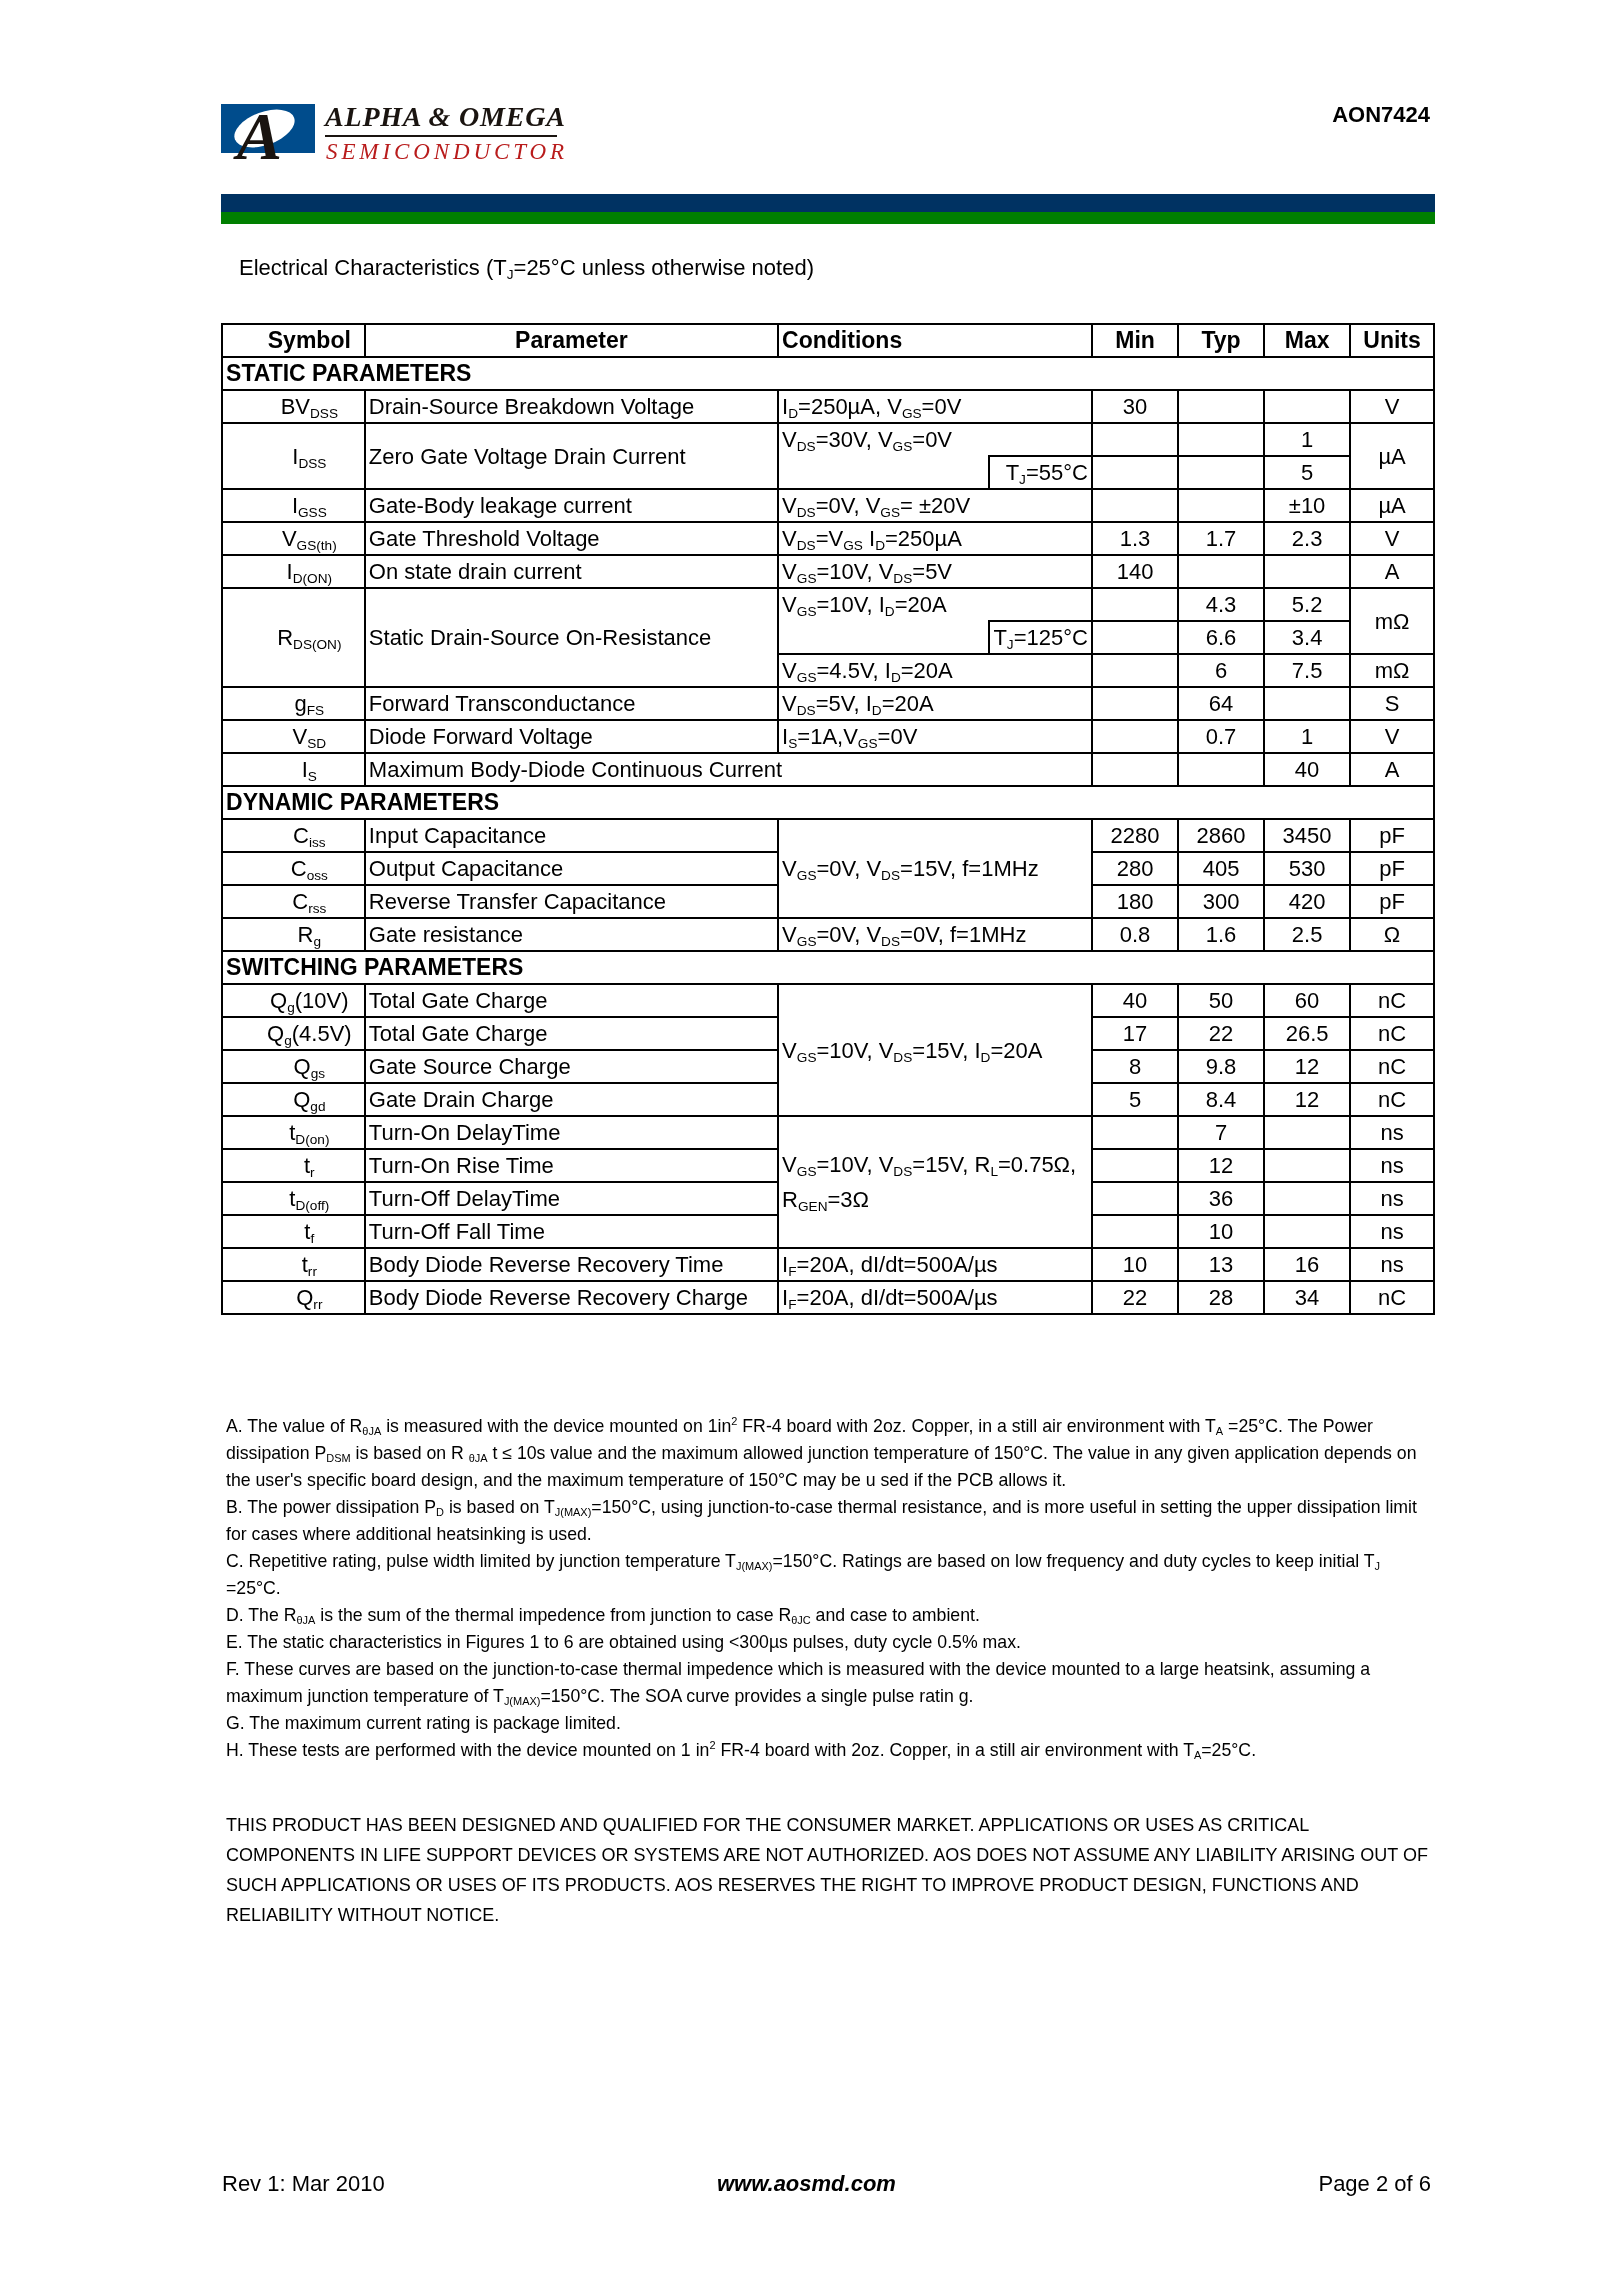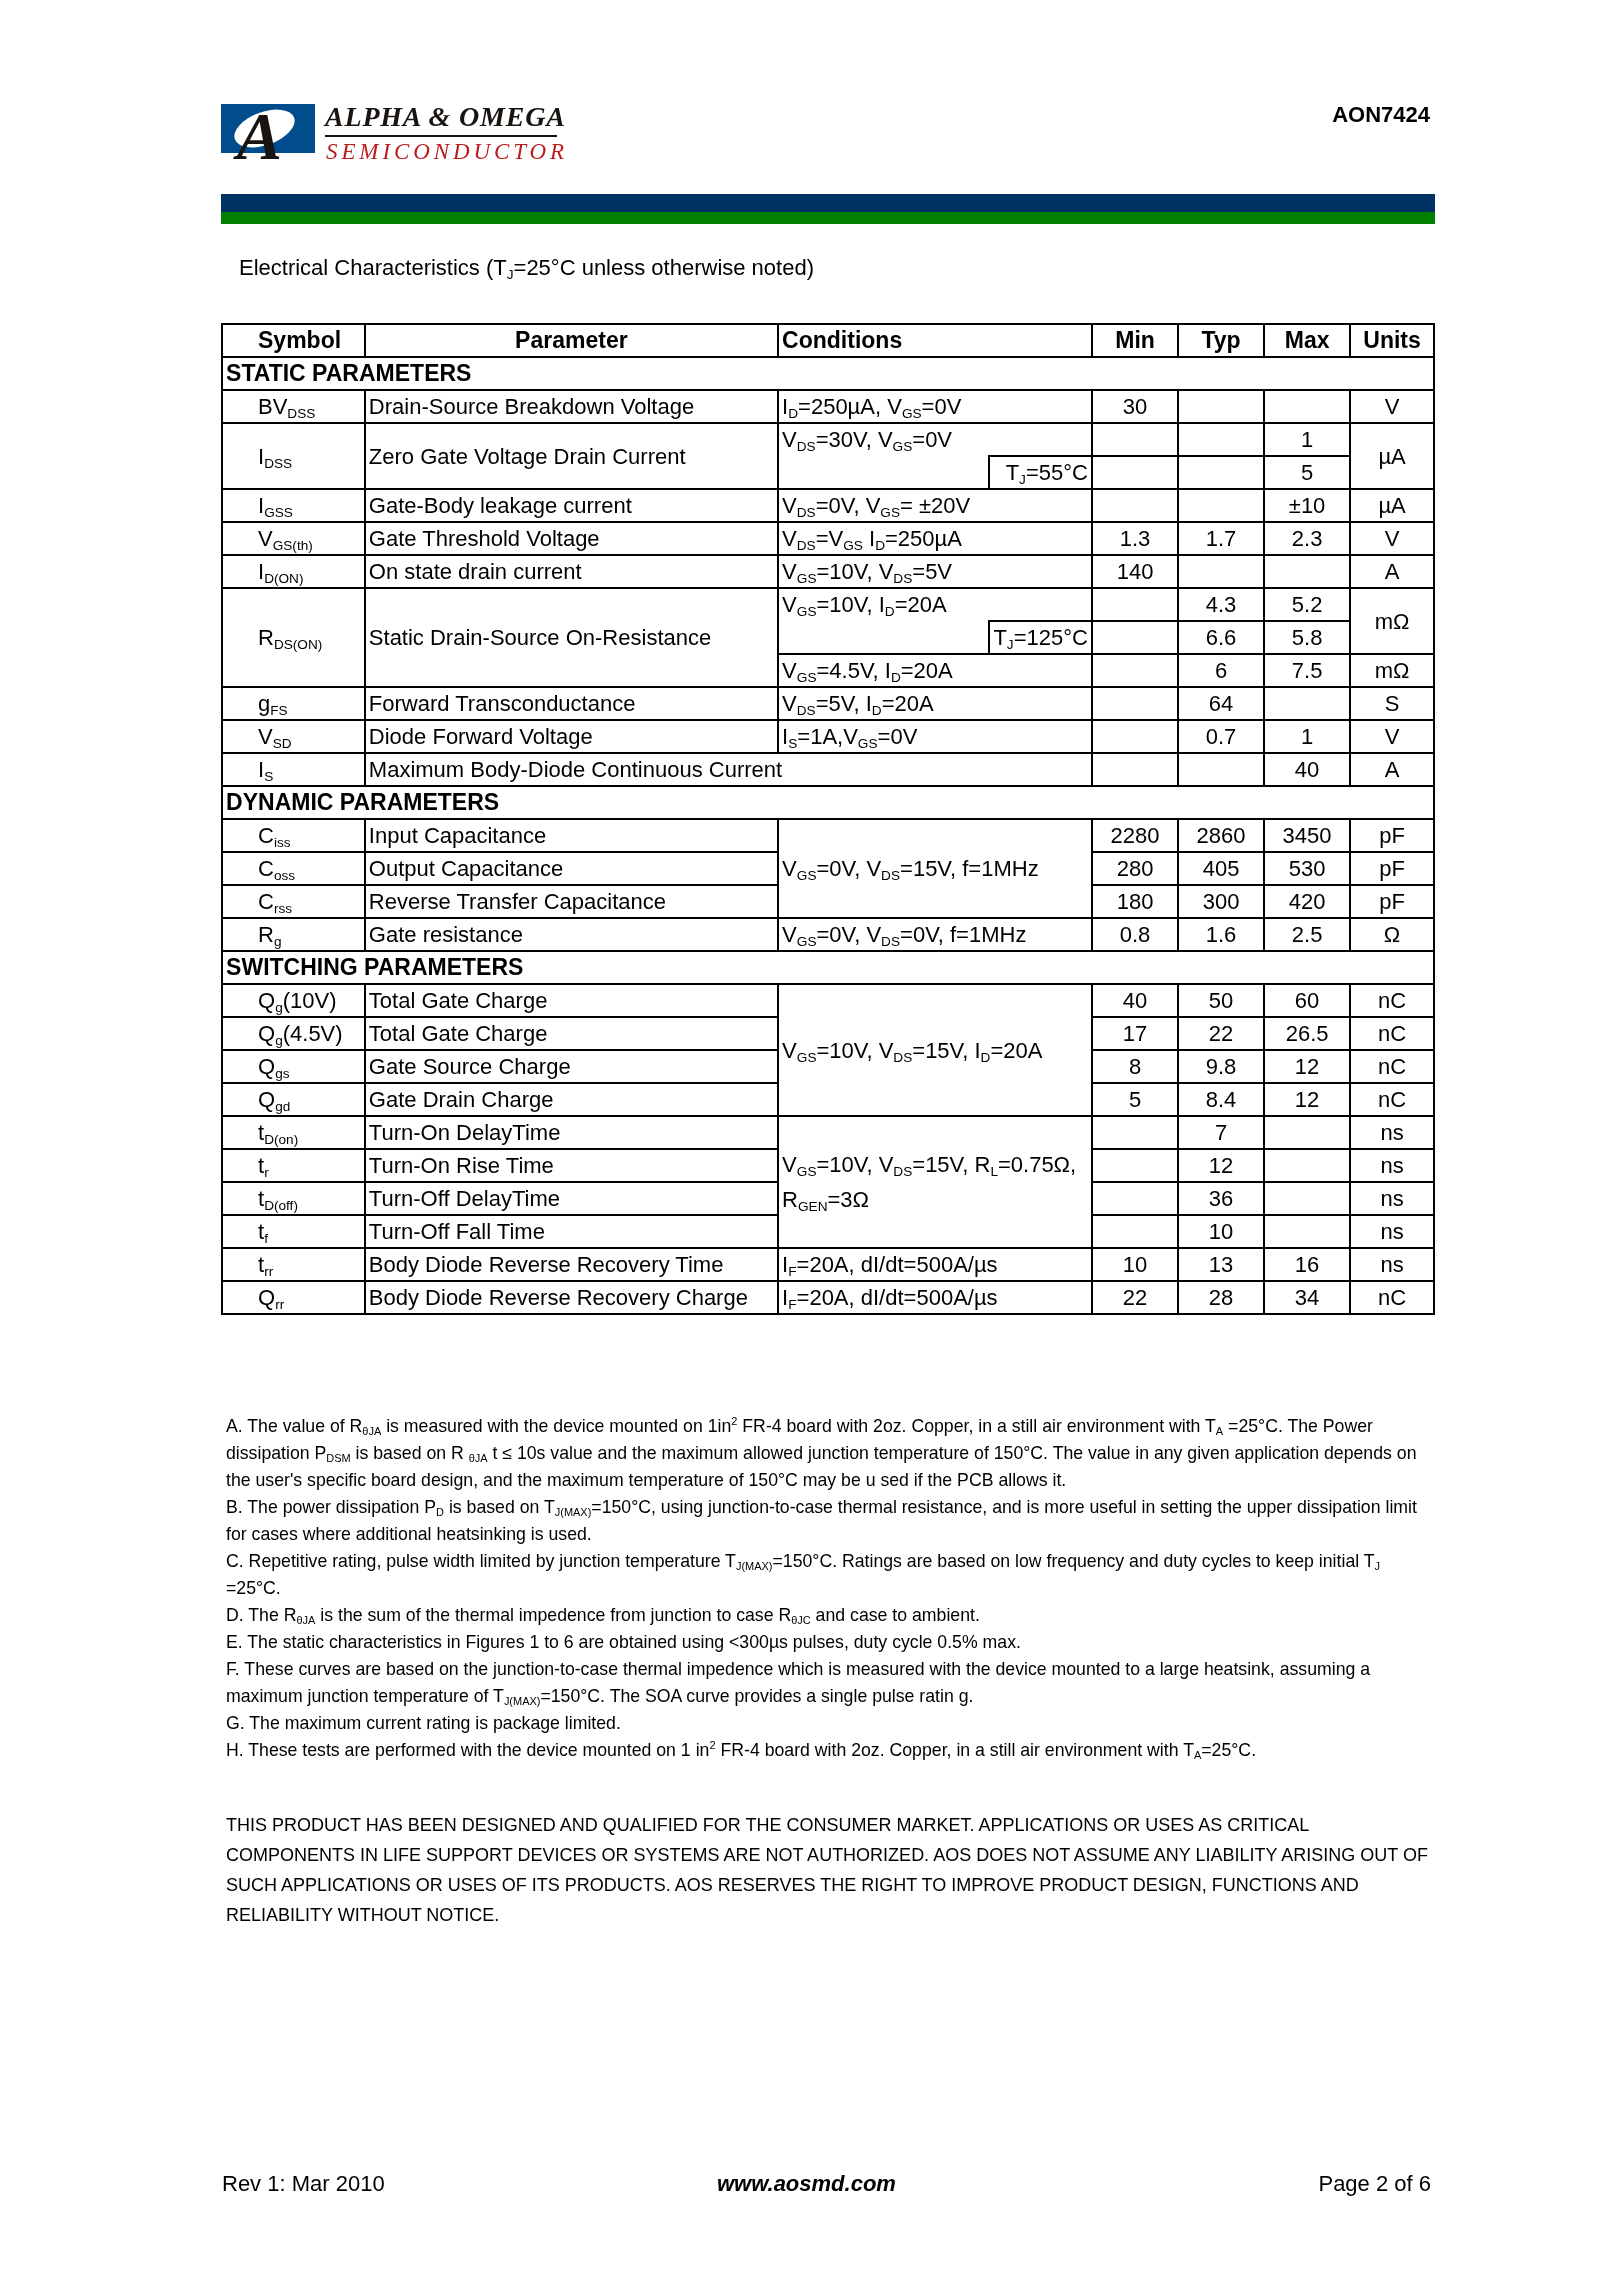--- a/index.html
+++ b/index.html
@@ -14,21 +14,21 @@
   .partno { position:absolute; right:192px; top:102px; font-weight:bold; font-size:22px; }
   .band-blue { position:absolute; left:221px; top:194px; width:1214px; height:18px; background:#003262; }
   .band-green { position:absolute; left:221px; top:212px; width:1214px; height:11.8px; background:#007f00; }
   .title { position:absolute; left:239px; top:255px; font-weight:normal; font-size:22px; }
   sub { font-size:0.62em; vertical-align:-0.3em; line-height:0; }
   sup { font-size:0.62em; vertical-align:0.6em; line-height:0; }
 
   table.ec { position:absolute; left:221px; top:323px; width:1214px; border-collapse:collapse; font-size:22px; }
   table.ec td, table.ec th { border:2.4px solid #000; padding:0 3.1px; height:31px; line-height:31px; white-space:nowrap; }
   table.ec th { font-weight:bold; font-size:23px; }
-  table.ec .c-sym { width:104px; text-align:left;padding-left:35px; }
+  table.ec .c-sym { width:104px; text-align:center;padding-left:35px; }
   table.ec .c-par { width:407px; }
   table.ec .c-cond { width:331px; text-align:left; }
   table.ec .c-min, table.ec .c-typ, table.ec .c-max { width:80px; text-align:center; }
   table.ec .c-unit { width:77px; text-align:center; }
   table.ec th.c-par { text-align:center; }
   table.ec .section td { font-weight:bold; font-size:23px; text-align:left; }
   .cond-tj { text-align:right !important;margin-top:43px; }
 
   .notes { position:absolute; left:226px; top:1413px; width:1209px; font-size:17.7px; line-height:27px; }
   .notes p { margin:0; }
@@ -135,21 +135,21 @@
     <td class="c-min"></td>
     <td class="c-typ">4.3</td>
     <td class="c-max">5.2</td>
     <td class="c-unit" rowspan="2">mΩ</td>
   </tr>
   <tr>
     <td style="border-top:none;width:204px"></td>
     <td class="cond-tj"><span>T</span><sub>J</sub><span>=125°C</span></td>
     <td class="c-min"></td>
     <td class="c-typ">6.6</td>
-    <td class="c-max">5.8</td>
+    <td class="c-max">3.4</td>
   </tr>
   <tr>
     <td colspan="2"><span>V</span><sub>GS</sub><span>=4.5V, I</span><sub>D</sub><span>=20A</span></td>
     <td class="c-min"></td>
     <td class="c-typ">6</td>
     <td class="c-max">7.5</td>
     <td class="c-unit">mΩ</td>
   </tr>
 
   <tr>

